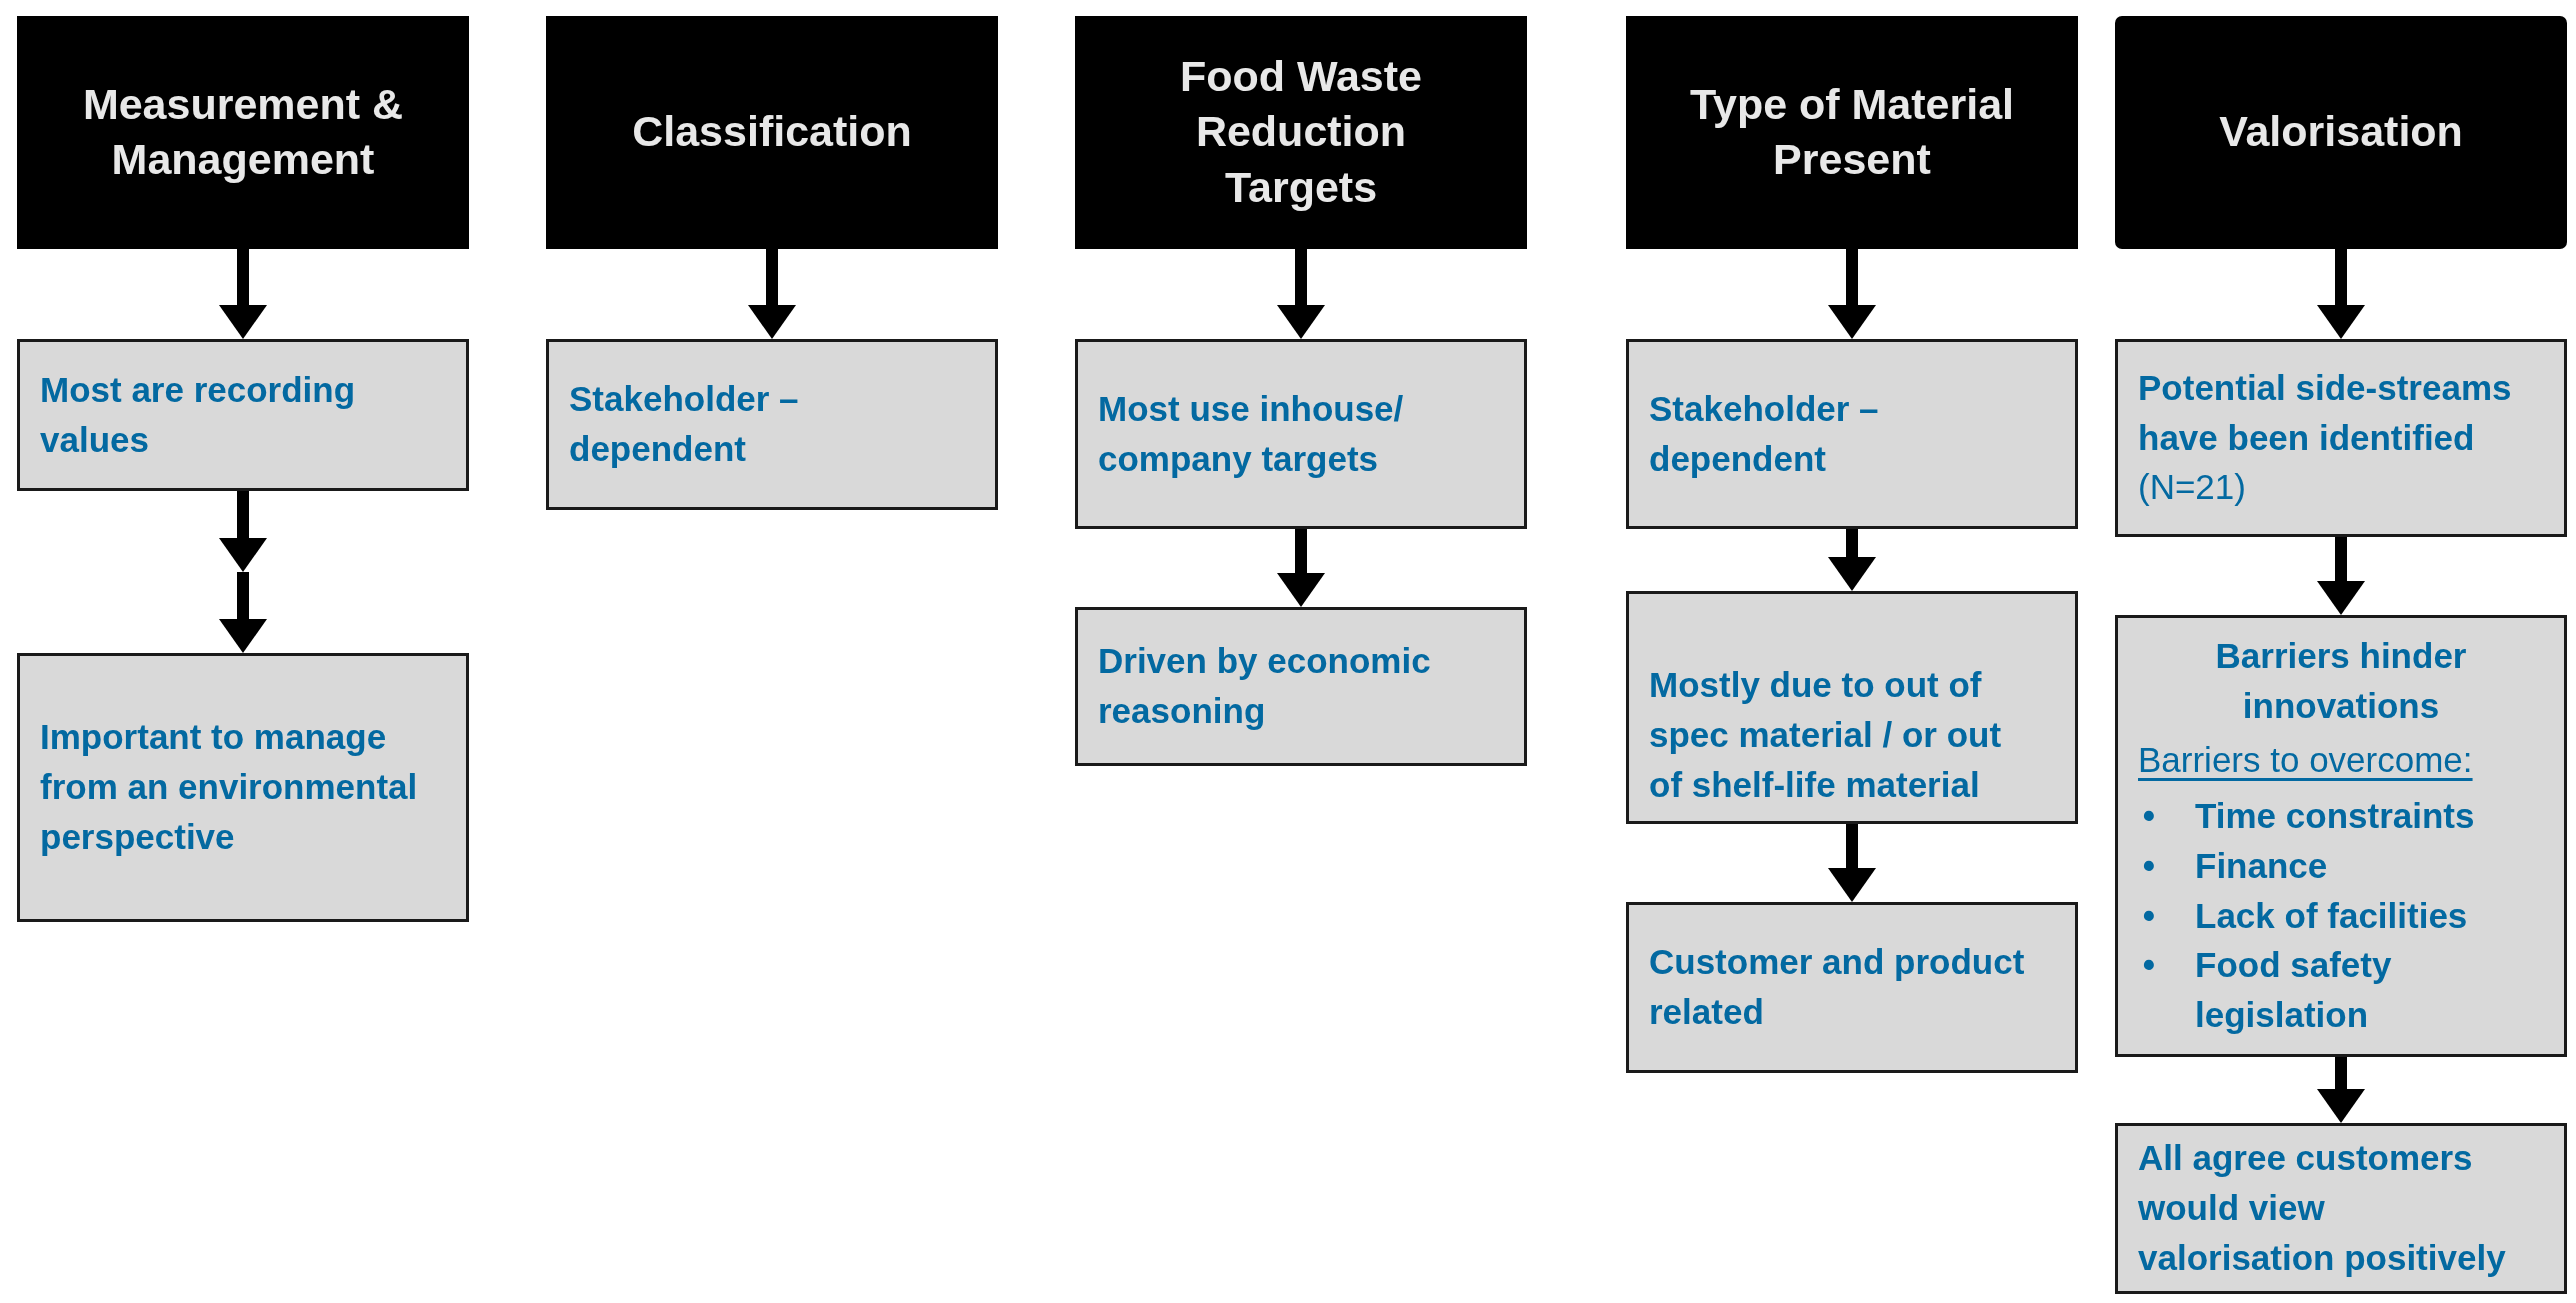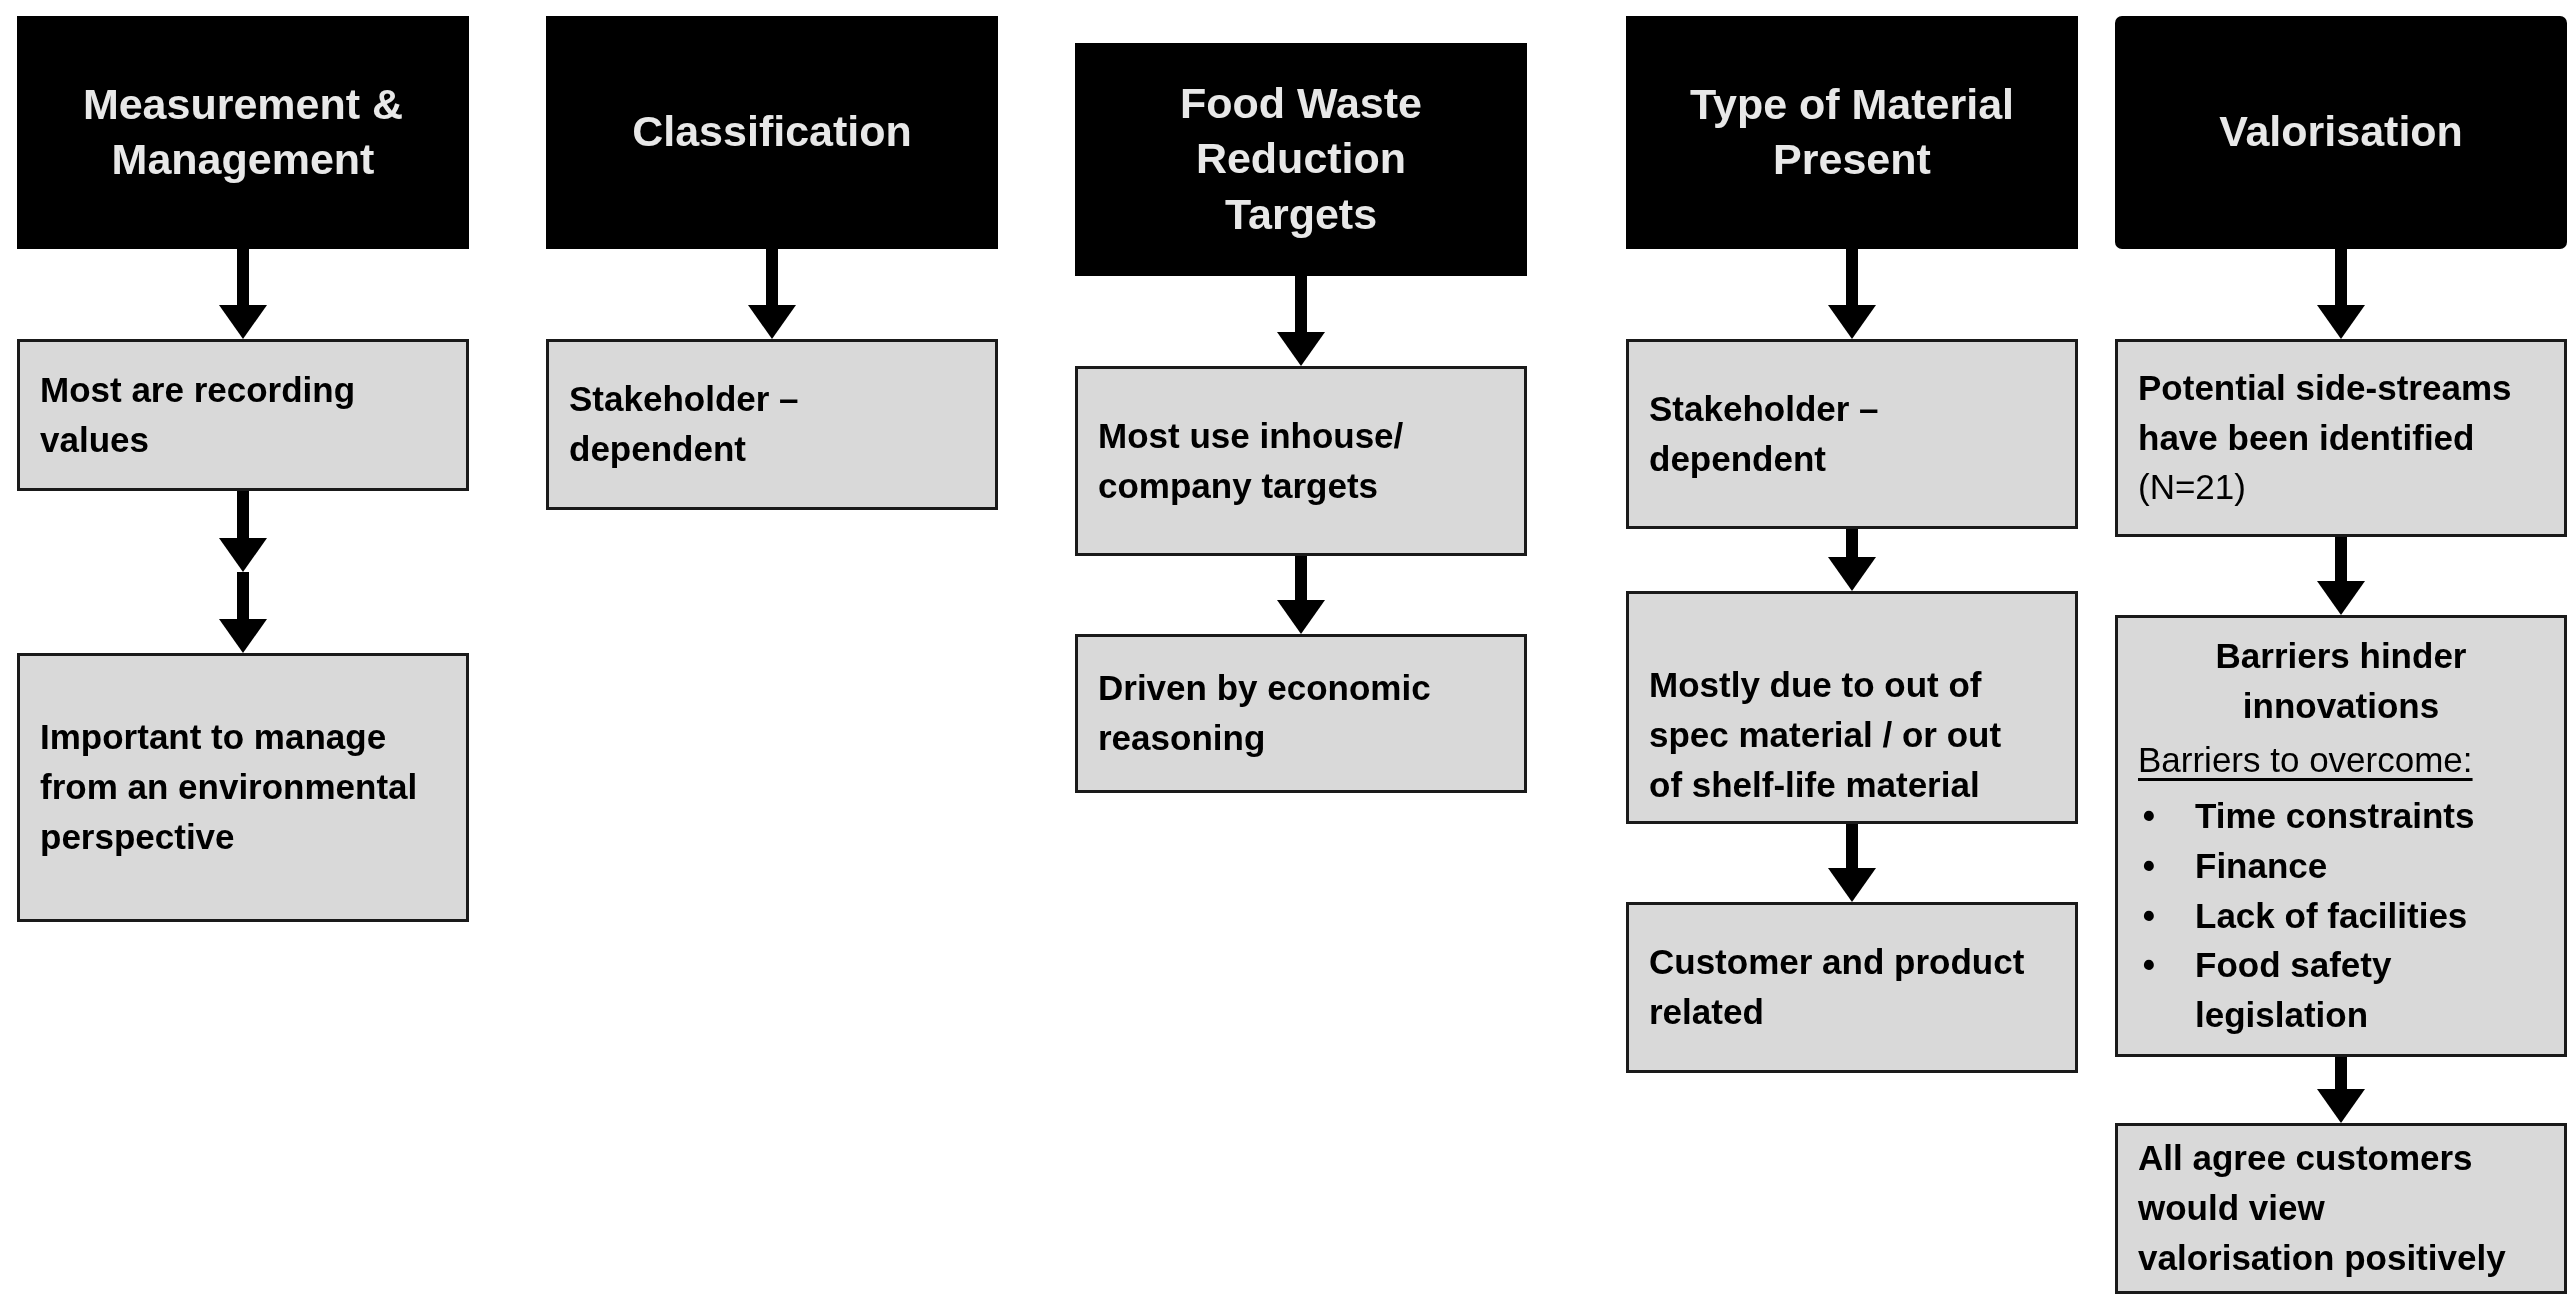--- a/index.html
+++ b/index.html
@@ -54,21 +54,21 @@
     height: 0;
     border-left: 24px solid transparent;
     border-right: 24px solid transparent;
     border-top: 34px solid #000000;
   }
   .gray-box {
     flex: 0 0 auto;
     box-sizing: border-box;
     background: #d9d9d9;
     border: 3.1px solid #1a1a1a;
-    color: #000000;
+    color: #0369a1;
     font-weight: bold;
     font-size: 35px;
     line-height: 1.42;
     padding: 11px 20px;
     display: flex;
     flex-direction: column;
     justify-content: center;
     text-align: left;
     white-space: pre-line;
   }
@@ -135,21 +135,21 @@
     <div class="flow-column" style="left: 546px;">
       <div class="header-box" style="height: 233px;">Classification</div>
       <div class="arrow" style="height: 90px;">
         <div class="stem"></div>
         <div class="head"></div>
       </div>
       <div class="gray-box" style="height: 171px;"><span>Stakeholder –
 dependent</span></div>
     </div>
     <div class="flow-column" style="left: 1075px;">
-      <div class="header-box" style="height: 233px; margin-top: 27px;">Food Waste
+      <div class="header-box" style="height: 233px;">Food Waste
 Reduction
 Targets</div>
       <div class="arrow" style="height: 90px;">
         <div class="stem"></div>
         <div class="head"></div>
       </div>
       <div class="gray-box" style="height: 190px;"><span>Most use inhouse/
 company targets</span></div>
       <div class="arrow" style="height: 78px;">
         <div class="stem"></div>

